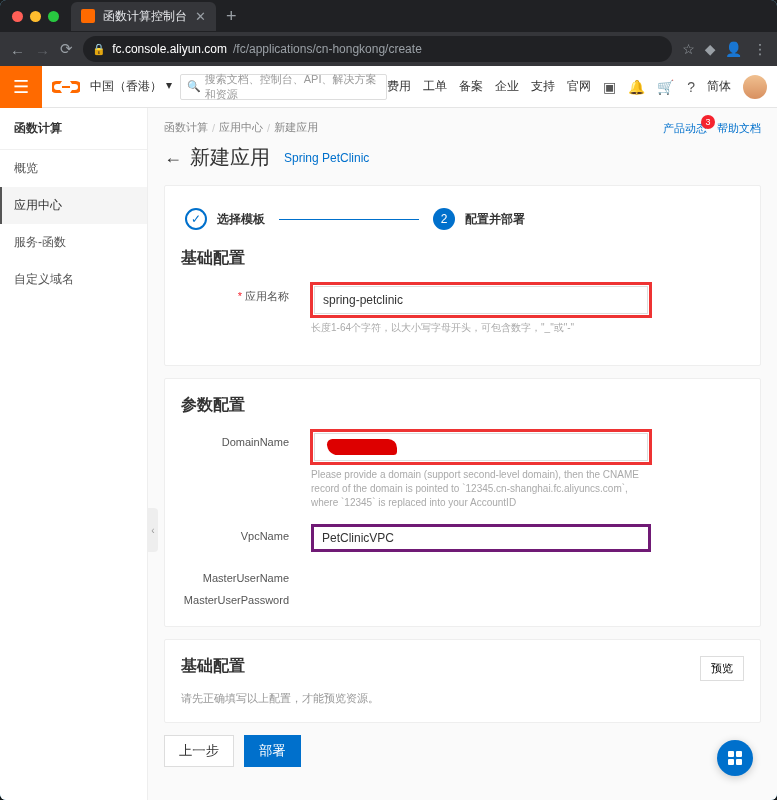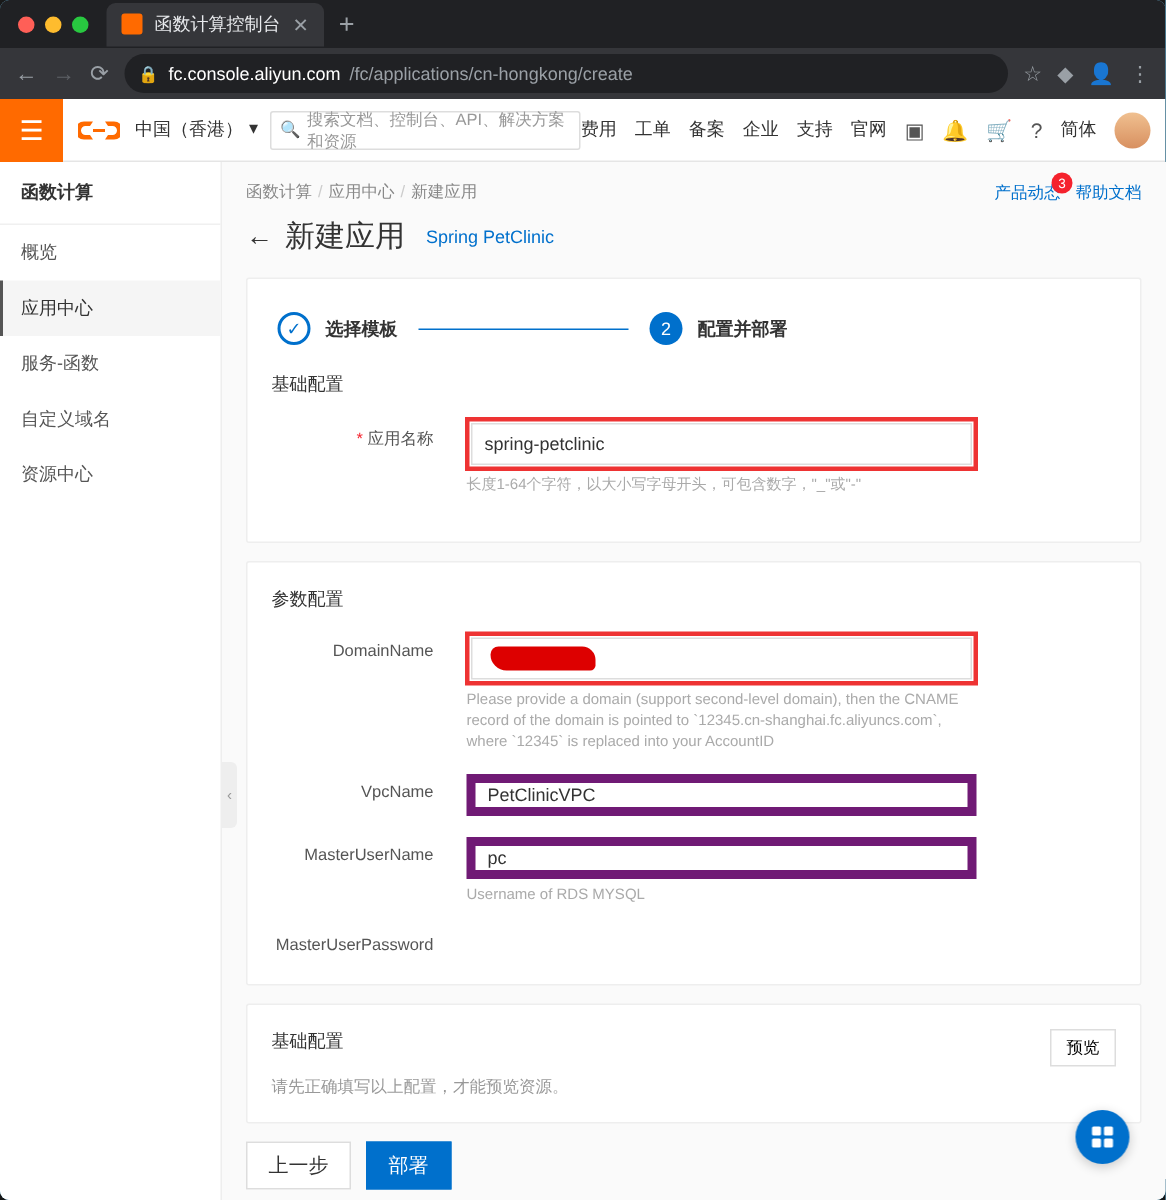--- a/index.html
+++ b/index.html
@@ -49,26 +49,26 @@
   
   .card{background:#fff;border:1px solid #eee;border-radius:2px;padding:16px;margin-bottom:12px;font-size:12px;}
   .steps{display:flex;align-items:center;gap:10px;padding:6px 4px 18px;}
   .step-circ{width:22px;height:22px;border-radius:50%;display:flex;align-items:center;justify-content:center;font-size:12px;}
   .step-done{border:2px solid #0070cc;color:#0070cc;background:#fff;}
   .step-active{background:#0070cc;color:#fff;}
   .step-label{font-size:12px;color:#333;font-weight:600;}
   .step-line{flex:1;height:1px;background:#0070cc;margin:0 4px;max-width:140px;}
   .steps-spacer{flex:1;}
   
-  .section-title{font-weight:400;color:#333;margin-bottom:14px;font-size:12px;}
+  .section-title{font-weight:700;color:#333;margin-bottom:14px;font-size:16px;}
   .form-row{display:flex;align-items:flex-start;margin-bottom:4px;}
   .flabel{width:120px;text-align:right;padding-right:12px;padding-top:6px;color:#555;font-size:11px;}
   .req::before{content:"* ";color:#f5222d;}
   .fbody{flex:1;max-width:340px;margin-left:10px;}
-  .finput{width:100%;height:28px;border:6px solid #701a75;padding:0 8px;font-size:12px;color:#333;background:#fff;}
+  .finput{width:100%;height:28px;border:3px solid #701a75;padding:0 8px;font-size:12px;color:#333;background:#fff;}
   .fhint{font-size:10px;color:#aaa;margin-top:4px;line-height:1.4;margin-bottom:10px;}
   .hl-red{border:3px solid #e33;padding:1px;margin:-1px;}
   .redacted{background:#d00;width:70px;height:16px;margin:6px 0 6px 4px;border-radius:6px 10px 4px 12px;}
   .hl-red .finput{border:1px solid #ddd;}
   .resource-hint{font-size:11px;color:#999;}
   .preview-btn{float:right;border:1px solid #ddd;background:#fff;padding:4px 10px;font-size:11px;}
   
   .footer-btns{display:flex;gap:10px;font-size:12px;margin-top:8px;}
   .btn{padding:6px 14px;border:1px solid #ddd;background:#fff;color:#333;cursor:pointer;}
   .btn.primary{background:#0070cc;border-color:#0070cc;color:#fff;}
@@ -143,21 +143,20 @@
     </div>
   </div>
 
   <div class="main content-wrapper">
     <div class="sidebar">
       <div class="side-title">函数计算</div>
       <div class="side-item">概览</div>
       <div class="side-item active">应用中心</div>
       <div class="side-item">服务-函数</div>
       <div class="side-item">自定义域名</div>
-      <div class="side-item">资源中心</div>
     </div>
     <div class="drawer-handle">‹</div>
 
     <div class="content">
       <div class="breadcrumb">
         <span>函数计算</span>
           <span class="sep">/</span>
         <span>应用中心</span>
           <span class="sep">/</span>
         <span>新建应用</span>
@@ -216,24 +215,20 @@
         <div class="form-row">
           <div class="flabel">VpcName</div>
           <div class="fbody">
             <input class="finput" value="PetClinicVPC" style="">
             <div class="fhint"></div>
           </div>
         </div>
 
         <div class="form-row">
           <div class="flabel">MasterUserName</div>
-          <div class="fbody">
-            <input class="finput" value="pc" style="">
-            <div class="fhint">Username of RDS MYSQL</div>
-          </div>
         </div>
 
         <div class="form-row">
           <div class="flabel">MasterUserPassword</div>
         </div>
       </div>
 
       <div class="card" style="overflow:hidden">
         <button class="preview-btn">预览</button>
         <div class="section-title">基础配置</div>

